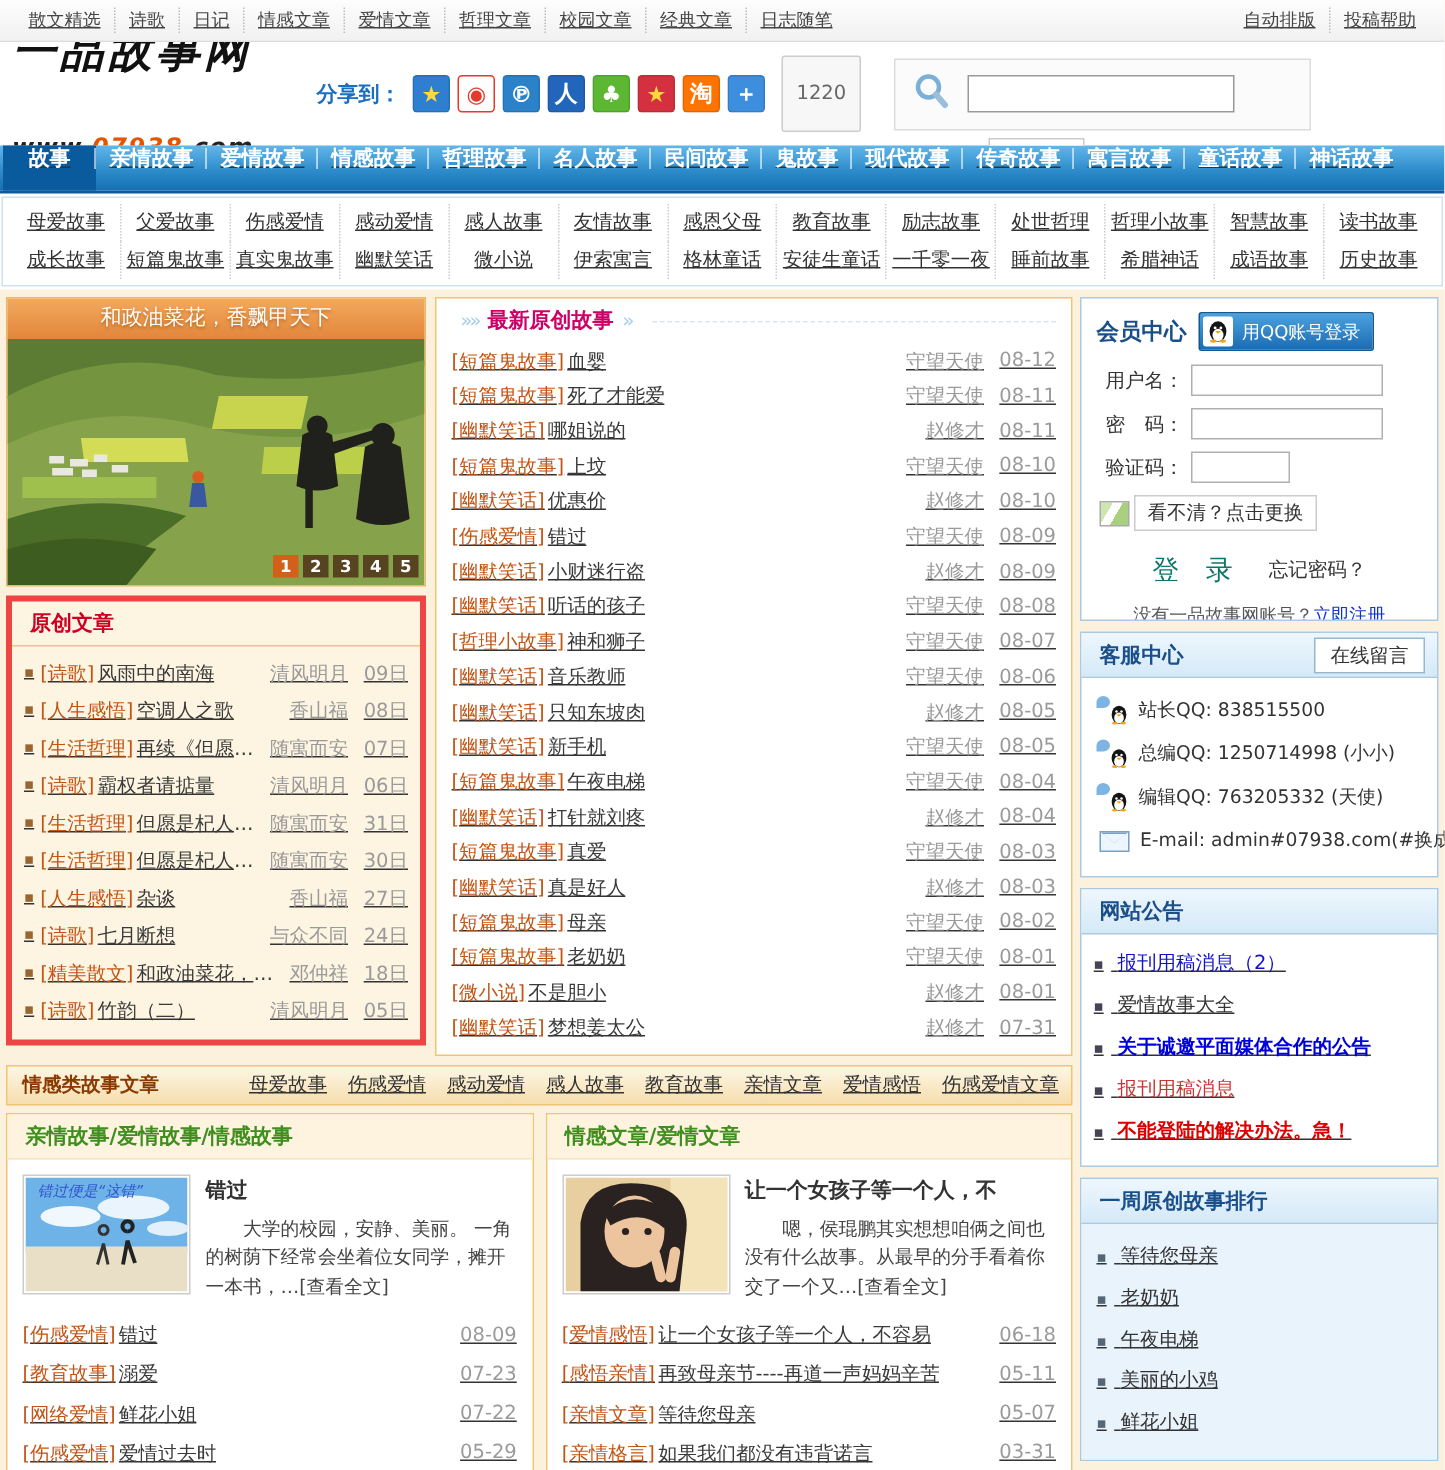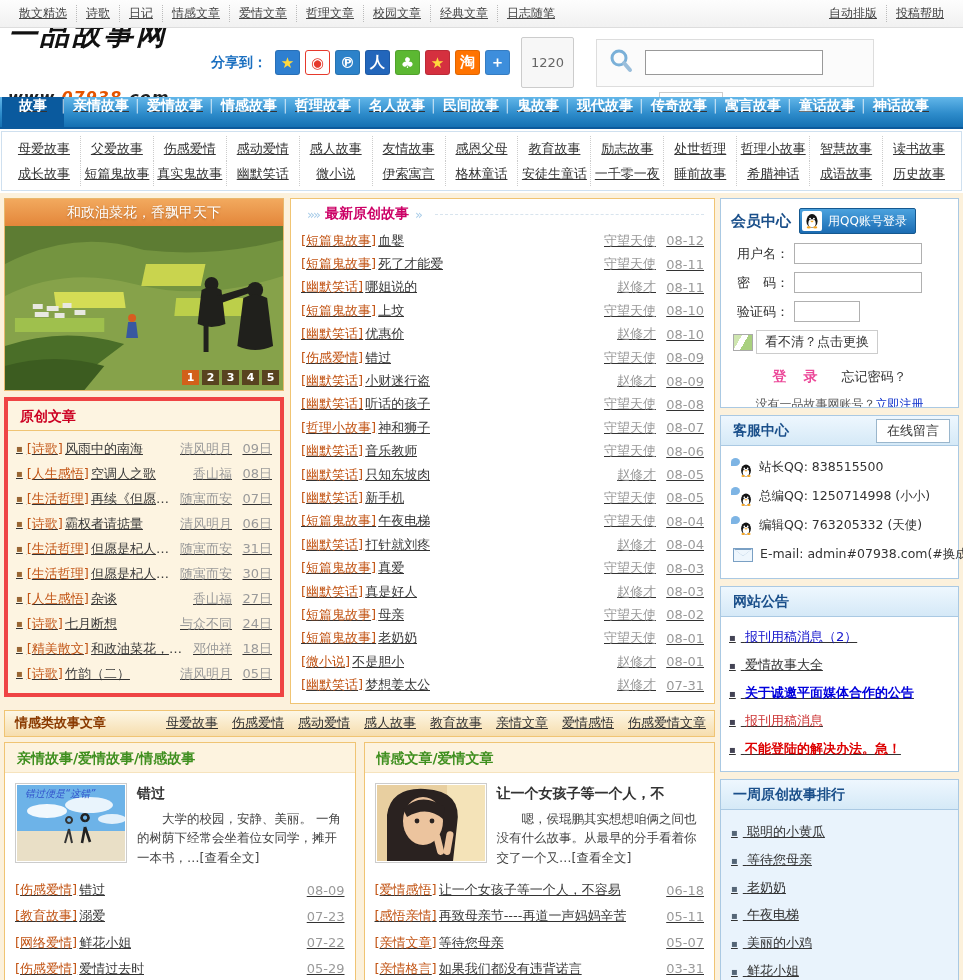--- a/index.html
+++ b/index.html
@@ -113,21 +113,21 @@
     display: flex; align-items: center; justify-content: center; }
   .form-row { display: flex; align-items: center; margin-bottom: 8px; }
   .form-row label { width: 58px; text-align: right; font-size: 13px; color: #333; margin-right: 5px; flex-shrink: 0; }
   .form-row input { height: 21px; border: 1px solid #b0b0b0; background: #fff; padding: 0 4px; font-size: 13px; }
   .inp-user { width: 128px; } .inp-pass { width: 128px; } .inp-captcha { width: 66px; }
   .captcha-row { display: flex; align-items: center; margin: 0 0 8px 2px; }
   .captcha-thumb { width: 20px; height: 17px; border: 1px solid #aaa; margin-right: 3px;
     background: linear-gradient(120deg,#cfe6b0 30%,#ffffff 30% 55%,#a9d07f 55%); cursor: pointer; }
   .captcha-hint { border: 1px solid #ccc; background: #fff; font-size: 13px; color: #333; padding: 2px 8px; cursor: pointer; }
   .login-row { display: flex; align-items: center; justify-content: center; padding: 6px 0 10px; }
-  .login-btn { font-size: 14px; font-weight: bold; color: #ec4899; letter-spacing: 6px; cursor: pointer; }
+  .login-btn { font-size: 18px; font-weight: normal; color: #0f766e; letter-spacing: 6px; cursor: pointer; }
   .forgot { font-size: 13px; color: #333; margin-left: 18px; cursor: pointer; }
   .register-line { height: 11px; overflow: hidden; text-align: center; font-size: 12px; color: #555; }
   .register-line a { color: #1133cc; text-decoration: underline; }
 
   
   .svc-btn { margin-left: auto; border: 1px solid #9ab6cc; background: #fff; font-size: 13px; color: #333;
     padding: 2px 10px; cursor: pointer; }
   .svc-body { padding: 7px 10px 9px; text-align: center; }
   .svc-row { display: flex; align-items: center; height: 29px; font-size: 12.5px; color: #333; white-space: nowrap; }
   .svc-ico { width: 24px; height: 20px; position: relative; margin-right: 4px; flex-shrink: 0; }
@@ -843,23 +843,20 @@
           </li>
         </ul>
     </div>
 
     <div class="panel-blue rank-panel">
       <div class="pb-header">
         <span class="pb-title">一周原创故事排行</span>
       </div>
       <ul class="rank-body">
 
-          <li>
-            <a>聪明的小黄瓜</a>
-          </li>
 
           <li>
             <a>等待您母亲</a>
           </li>
 
           <li>
             <a>老奶奶</a>
           </li>
 
           <li>

